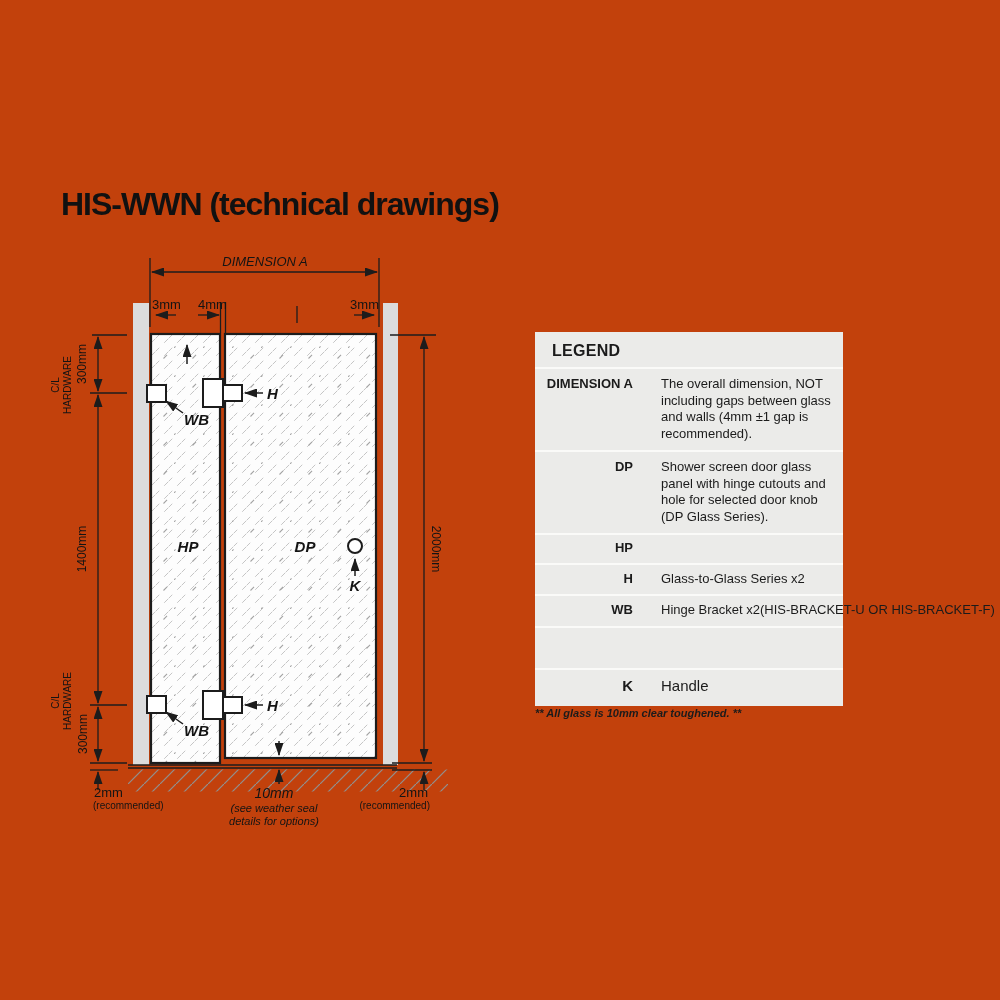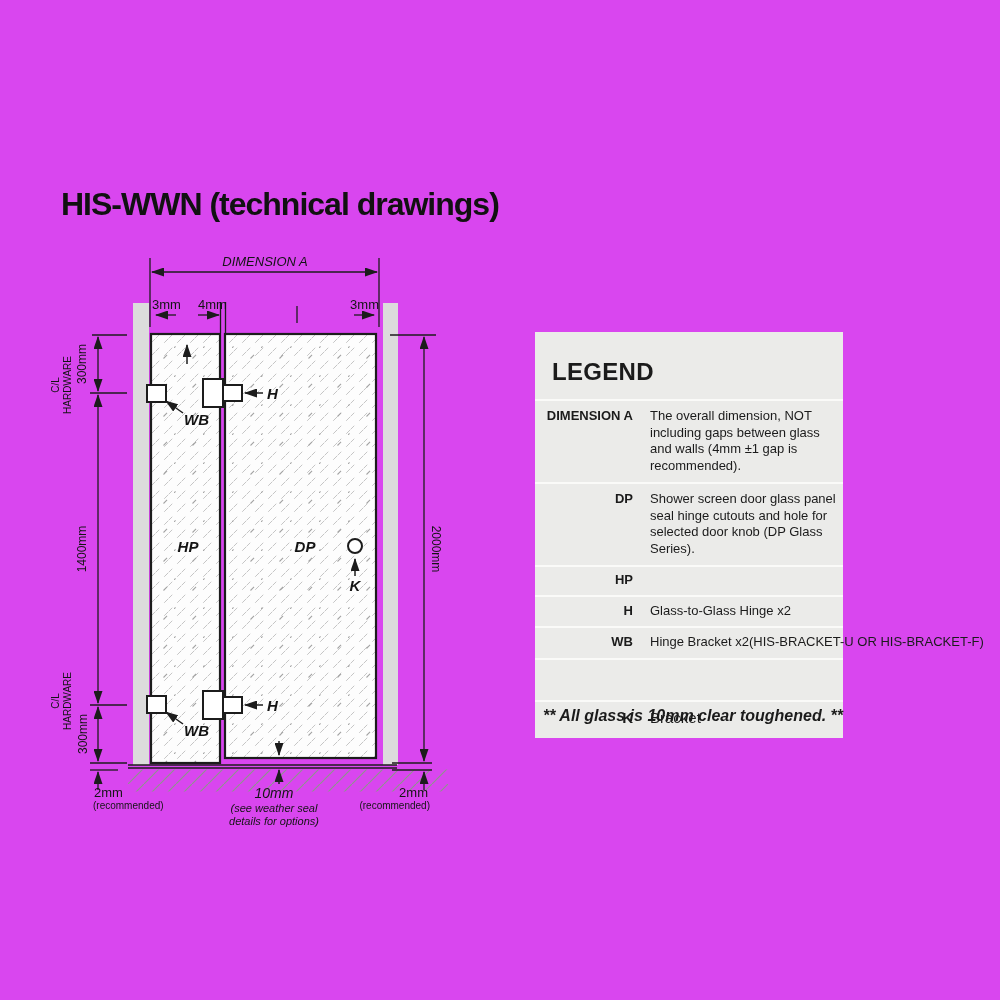--- a/index.html
+++ b/index.html
@@ -1,43 +1,43 @@
 <!DOCTYPE html>
 <html><head>
 <meta charset="utf-8">
 <style>
   html,body{margin:0;padding:0;background:#fff;}
-  .canvas{position:relative;width:1000px;height:1000px;background:#d946ef;overflow:hidden;
+  .canvas{position:relative;width:1000px;height:1000px;background:#c2410c;overflow:hidden;
           font-family:"Liberation Sans",sans-serif;color:#1b1b1b;}
   .page-title{position:absolute;left:61px;top:186px;font-size:32px;font-weight:bold;
               letter-spacing:-1px;color:#111;white-space:nowrap;}
   svg{position:absolute;left:0;top:0;}
   
   text{fill:#141414;font-family:"Liberation Sans",sans-serif;}
   .t-dim{font-size:13px;}
   .t-dimi{font-size:13px;font-style:italic;}
   .t-rot{font-size:12px;}
   .t-small{font-size:10px;}
   .t-lbl{font-size:15px;font-weight:bold;font-style:italic;}
   .t-note{font-size:11px;font-style:italic;}
   .t-seal{font-size:14px;font-style:italic;}
   
   .legend{position:absolute;left:535px;top:332px;width:308px;background:#ebebe9;
           font-size:13px;line-height:16.5px;}
-  .lg-title{padding:9px 0 17px 17px;font-size:24px;font-weight:bold;letter-spacing:.3px;line-height:20px;margin-top:21px;}
+  .lg-title{padding:9px 0 6px 17px;font-size:16px;font-weight:bold;letter-spacing:.3px;line-height:20px;}
   .lg-row{display:flex;border-top:2px solid #fafaf8;padding:6px 0 7px;}
   .lg-term{width:98px;text-align:right;font-weight:bold;flex:none;}
-  .lg-desc{margin-left:17px;width:192px;}
+  .lg-desc{margin-left:28px;width:192px;}
   .r-dima,.r-dp{padding:7px 0 8px;}
   .r-hp{padding:5px 0 6px;}
   .r-wb .lg-desc{white-space:nowrap;}
   .r-empty{min-height:27px;}
   .r-k{padding:8px 0 12px;font-size:15px;}
-  .footnote{position:absolute;left:535px;top:707px;width:308px;text-align:right;
-            font-size:16px;font-style:italic;font-weight:bold;color:#1b1b1b;}
+  .footnote{position:absolute;left:535px;top:707px;width:308px;text-align:left;
+            font-size:11px;font-style:italic;font-weight:bold;color:#1b1b1b;}
 </style>
 </head>
 <body>
 
 <div class="canvas">
 
   <div class="page-title">HIS-WWN (technical drawings)</div>
 
   <svg width="1000" height="1000" viewBox="0 0 1000 1000">
     <defs>
@@ -179,37 +179,37 @@
   </svg>
 
   <div class="legend">
     <div class="lg-title">LEGEND</div>
     <div class="lg-row r-dima">
       <div class="lg-term">DIMENSION A</div>
       <div class="lg-desc">The overall dimension, NOT including gaps between glass and walls (4mm ±1 gap is recommended).</div>
     </div>
     <div class="lg-row r-dp">
       <div class="lg-term">DP</div>
-      <div class="lg-desc">Shower screen door glass panel seal hinge cutouts and hole for selected door knob (DP Glass Series).</div>
+      <div class="lg-desc">Shower screen door glass panel with hinge cutouts and hole for selected door knob (DP Glass Series).</div>
     </div>
     <div class="lg-row r-hp">
       <div class="lg-term">HP</div>
     </div>
     <div class="lg-row r-h">
       <div class="lg-term">H</div>
-      <div class="lg-desc">Glass-to-Glass Hinge x2</div>
+      <div class="lg-desc">Glass-to-Glass Series x2</div>
     </div>
     <div class="lg-row r-wb">
       <div class="lg-term">WB</div>
       <div class="lg-desc">Hinge Bracket x2(HIS-BRACKET-U OR HIS-BRACKET-F)</div>
     </div>
     <div class="lg-row r-empty">
       <div class="lg-term"></div>
       <div class="lg-desc"></div>
     </div>
     <div class="lg-row r-k">
       <div class="lg-term">K</div>
-      <div class="lg-desc">Bracket</div>
+      <div class="lg-desc">Handle</div>
     </div>
   </div>
   <div class="footnote">** All glass is 10mm clear toughened. **</div>
 
 </div>
 
 </body></html>

